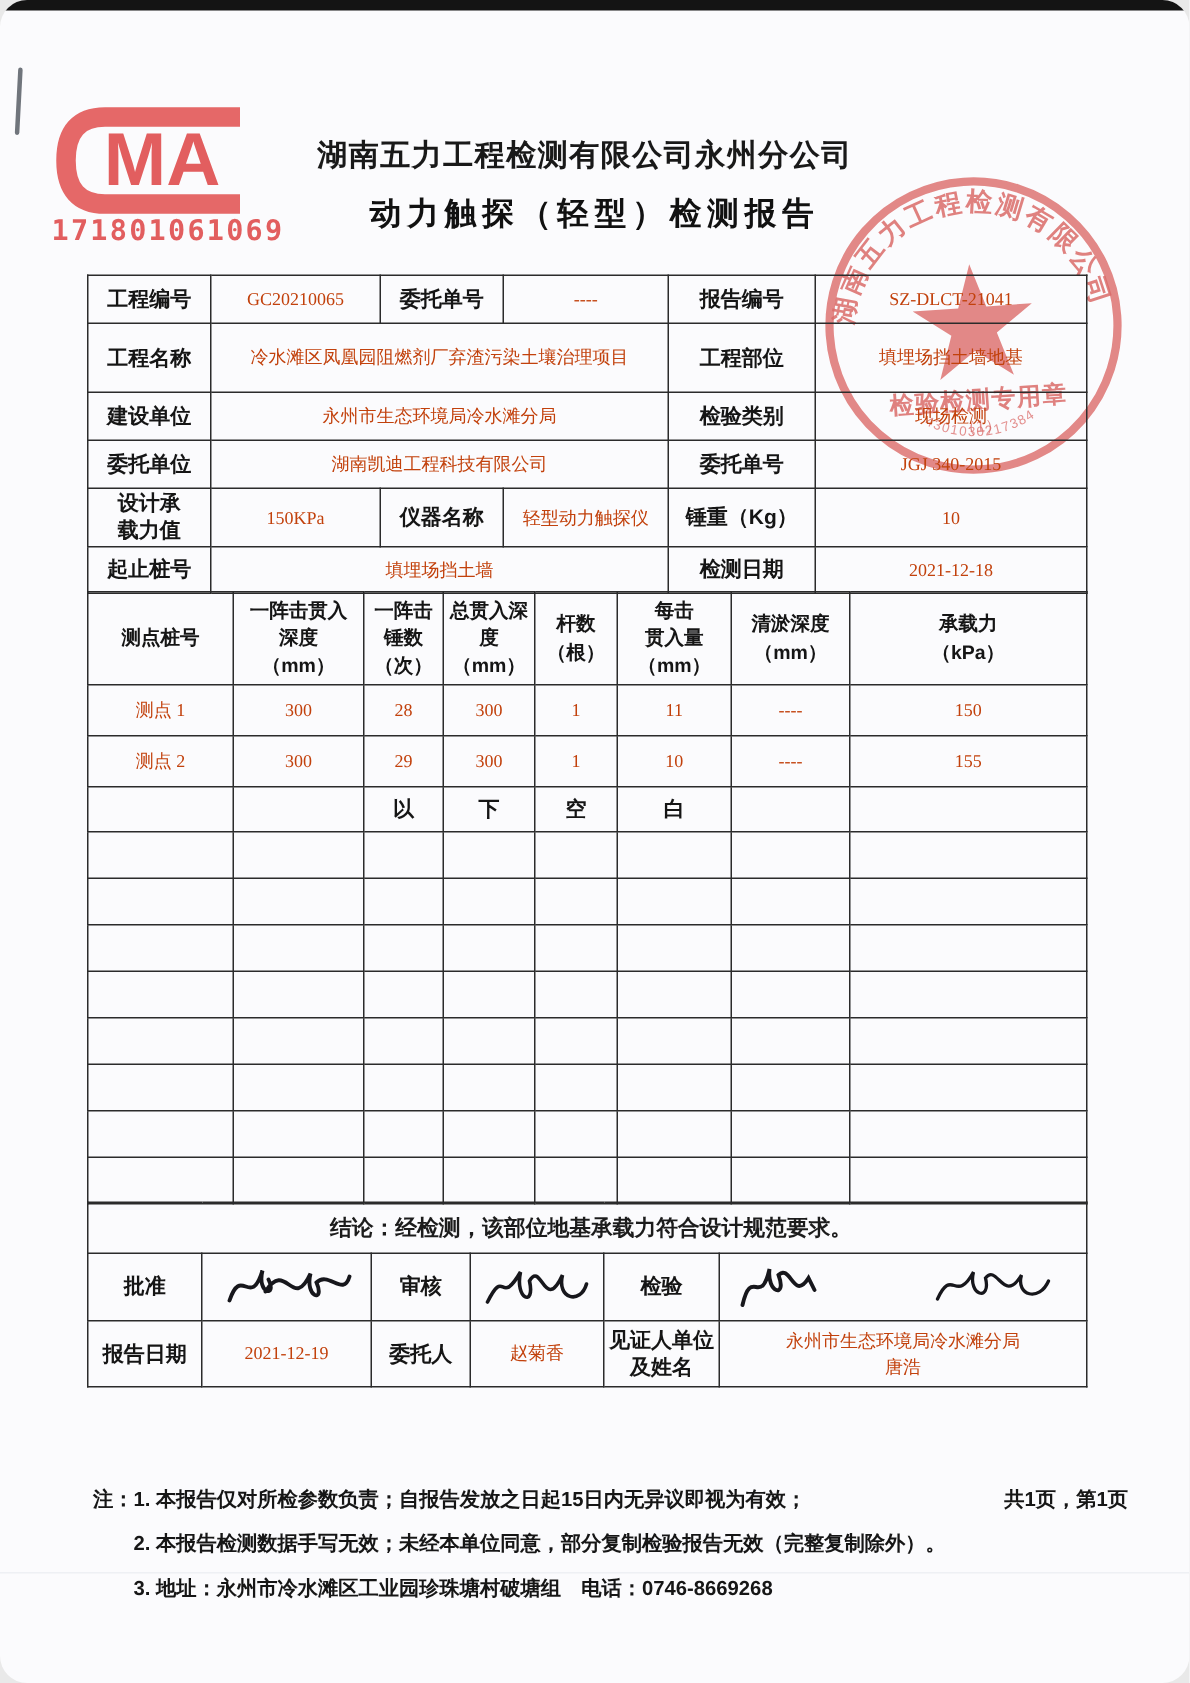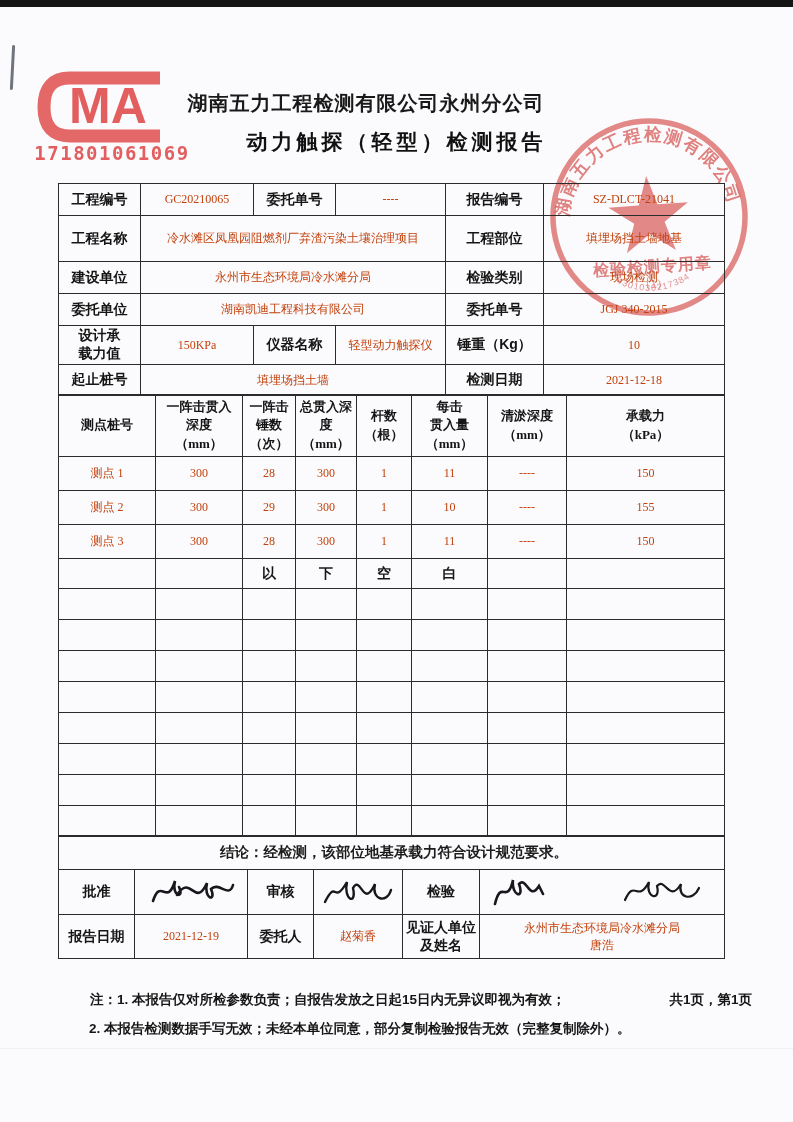--- a/index.html
+++ b/index.html
@@ -1,53 +1,53 @@
 <!DOCTYPE html>
 <html><head>
 <meta charset="utf-8">
 <style>
   html,body{margin:0;padding:0;}
   body{width:793px;height:1122px;background:#e9e9e9;font-family:"Liberation Serif",serif;}
-  .page{position:relative;width:793px;height:1122px;background:#fbfbfd;overflow:hidden;color:#1c1c1c;}
+  .page{position:relative;width:793px;height:1122px;background:#fbfbfd;overflow:hidden;color:#1c1c1c;border-radius:18px;}
   .scan-top-bar{position:absolute;left:0;top:0;width:793px;height:7px;background:#141414;}
   .scan-fold-line{position:absolute;left:0;top:1048px;width:793px;height:1px;background:#eef0f4;}
   .staple{position:absolute;left:11px;top:45px;width:3px;height:45px;background:#70757c;transform:rotate(3deg);border-radius:2px;}
 
   
   .cma{position:absolute;left:32px;top:66px;width:160px;}
   .cma svg{display:block;}
 
   
   .company-name{position:absolute;left:0;top:90px;width:732px;text-align:center;
-    font-family:"Liberation Sans",sans-serif;font-weight:700;font-size:20px;letter-spacing:1px;color:#191919;}
+    font-family:"Liberation Sans",sans-serif;font-weight:700;font-size:20px;letter-spacing:1px;color:#191919;padding-left:24px;}
   .report-title{position:absolute;left:0;top:128px;width:793px;text-align:center;
     font-family:"Liberation Sans",sans-serif;font-weight:700;font-size:21px;letter-spacing:4px;color:#111;}
 
   
   .seal{position:absolute;left:541px;top:112px;width:216px;height:210px;pointer-events:none;
     mix-blend-mode:multiply;opacity:.85;transform:rotate(-4deg);}
 
   
   .doc-table-wrap{position:absolute;left:58px;top:183px;width:666px;}
   table{border-collapse:collapse;table-layout:fixed;width:666px;}
   table + table{margin-top:-2px;}
   td,th{border:1.6px solid #2b2b2b;padding:1px 3px;text-align:center;vertical-align:middle;overflow:hidden;}
   .lbl{font-family:"Liberation Sans",sans-serif;font-weight:700;font-size:14px;color:#151515;}
   .val{font-family:"Liberation Serif",serif;font-size:12px;color:#c2410c;}
   .section-title{font-family:"Liberation Sans",sans-serif;font-weight:700;font-size:14.5px;}
   th{font-family:"Liberation Sans",sans-serif;font-weight:700;font-size:13px;line-height:1.4;color:#151515;}
-  .pre{white-space:pre-line;font-family:Liberation Serif, serif;}
+  .pre{white-space:pre-line;}
   .left{text-align:center;padding-left:8px;}
   .sig-cell{position:relative;}
   .sig-cell svg{display:block;margin:0 auto;}
 
   
   .notes{position:absolute;left:62px;top:990px;width:690px;
     font-family:"Liberation Sans",sans-serif;font-weight:700;font-size:13.5px;color:#161616;}
-  .notes .row1{display:flex;justify-content:space-between;margin-left:28px;}
+  .notes .row1{display:flex;justify-content:space-between;}
   .notes .nline{margin-bottom:9px;line-height:1.5;}
   .notes .indent{margin-left:27px;}
 </style>
 </head>
 <body>
 
 <div class="page">
   <div class="scan-top-bar"></div>
   <div class="staple"></div>
   <div class="scan-fold-line"></div>
@@ -182,30 +182,20 @@
       <tr style="height:34px">
         <td class="val">测点 2</td>
         <td class="val">300</td>
         <td class="val">29</td>
         <td class="val">300</td>
         <td class="val">1</td>
         <td class="val">10</td>
         <td class="val">----</td>
         <td class="val">155</td>
       </tr>
-      <tr style="height:34px">
-        <td class="val">测点 3</td>
-        <td class="val">300</td>
-        <td class="val">28</td>
-        <td class="val">300</td>
-        <td class="val">1</td>
-        <td class="val">11</td>
-        <td class="val">----</td>
-        <td class="val">150</td>
-      </tr>
       <tr style="height:30px">
         <td></td>
         <td></td>
         <td class="lbl">以</td>
         <td class="lbl">下</td>
         <td class="lbl">空</td>
         <td class="lbl">白</td>
         <td></td>
         <td></td>
       </tr>
@@ -339,14 +329,15 @@
     </tbody>
       </table>
   </div>
 
   <div class="notes">
     <div class="nline row1">
       <span>注：1. 本报告仅对所检参数负责；自报告发放之日起15日内无异议即视为有效；</span>
       <span>共1页，第1页</span>
     </div>
     <div class="nline indent">2. 本报告检测数据手写无效；未经本单位同意，部分复制检验报告无效（完整复制除外）。</div>
+    <div class="nline indent">3. 地址：永州市冷水滩区工业园珍珠塘村破塘组　电话：0746-8669268</div>
   </div>
 </div>
 
 </body></html>

